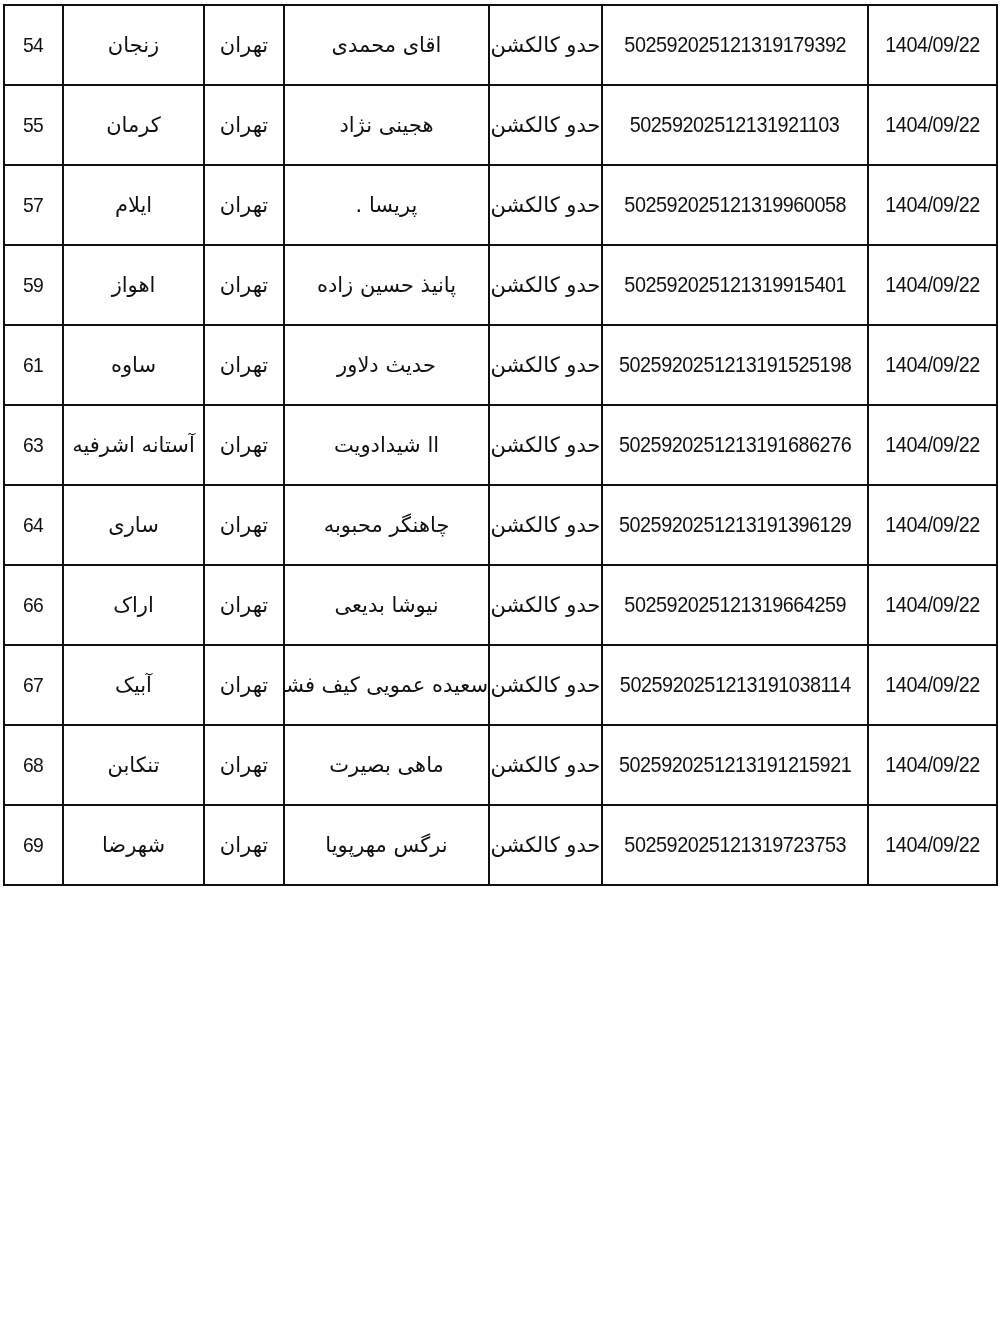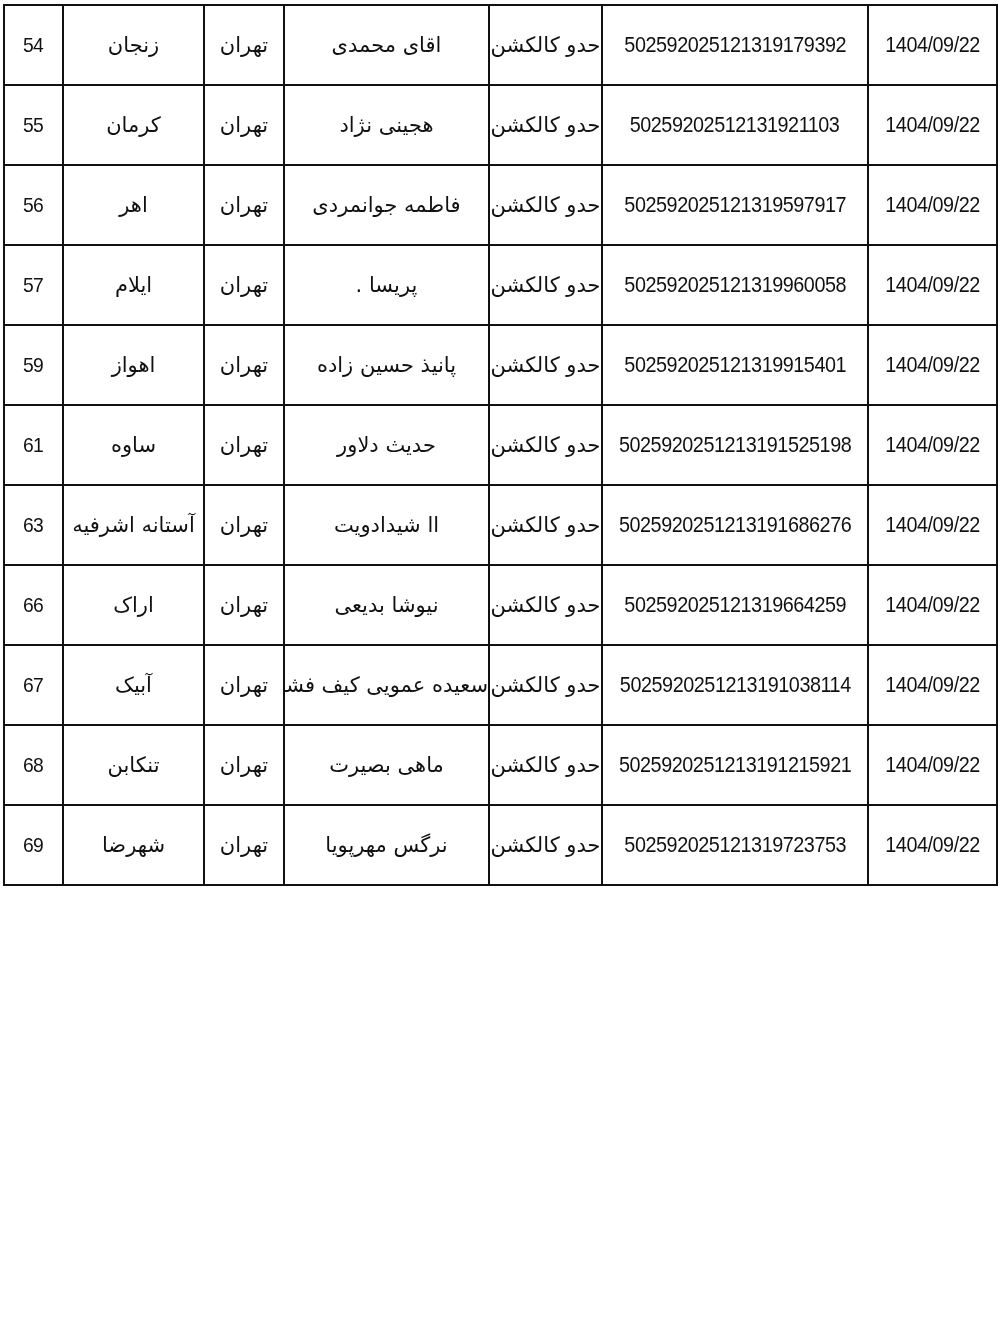--- a/index.html
+++ b/index.html
@@ -52,29 +52,20 @@
   <tr>
     <td class="c-idx"><span class="num">55</span></td>
     <td class="fa"><span>کرمان</span></td>
     <td class="fa"><span>تهران</span></td>
     <td class="fa"><span>هجینی نژاد</span></td>
     <td class="fa"><span>حدو کالکشن</span></td>
     <td><span class="code">50259202512131921103</span></td>
     <td><span class="date">1404/09/22</span></td>
   </tr>
 
-  <tr>
-    <td class="c-idx"><span class="num">56</span></td>
-    <td class="fa"><span>اهر</span></td>
-    <td class="fa"><span>تهران</span></td>
-    <td class="fa"><span>فاطمه  جوانمردی</span></td>
-    <td class="fa"><span>حدو کالکشن</span></td>
-    <td><span class="code">502592025121319597917</span></td>
-    <td><span class="date">1404/09/22</span></td>
-  </tr>
 
   <tr>
     <td class="c-idx"><span class="num">57</span></td>
     <td class="fa"><span>ایلام</span></td>
     <td class="fa"><span>تهران</span></td>
     <td class="fa"><span>پریسا .</span></td>
     <td class="fa"><span>حدو کالکشن</span></td>
     <td><span class="code">502592025121319960058</span></td>
     <td><span class="date">1404/09/22</span></td>
   </tr>
@@ -105,20 +96,29 @@
   <tr>
     <td class="c-idx"><span class="num">63</span></td>
     <td class="fa"><span>آستانه اشرفیه</span></td>
     <td class="fa"><span>تهران</span></td>
     <td class="fa"><span>اا شیدادویت</span></td>
     <td class="fa"><span>حدو کالکشن</span></td>
     <td><span class="code">5025920251213191686276</span></td>
     <td><span class="date">1404/09/22</span></td>
   </tr>
 
+  <tr>
+    <td class="c-idx"><span class="num">64</span></td>
+    <td class="fa"><span>ساری</span></td>
+    <td class="fa"><span>تهران</span></td>
+    <td class="fa"><span>چاهنگر محبوبه</span></td>
+    <td class="fa"><span>حدو کالکشن</span></td>
+    <td><span class="code">5025920251213191396129</span></td>
+    <td><span class="date">1404/09/22</span></td>
+  </tr>
 
 
   <tr>
     <td class="c-idx"><span class="num">66</span></td>
     <td class="fa"><span>اراک</span></td>
     <td class="fa"><span>تهران</span></td>
     <td class="fa"><span>نیوشا  بدیعی</span></td>
     <td class="fa"><span>حدو کالکشن</span></td>
     <td><span class="code">502592025121319664259</span></td>
     <td><span class="date">1404/09/22</span></td>

